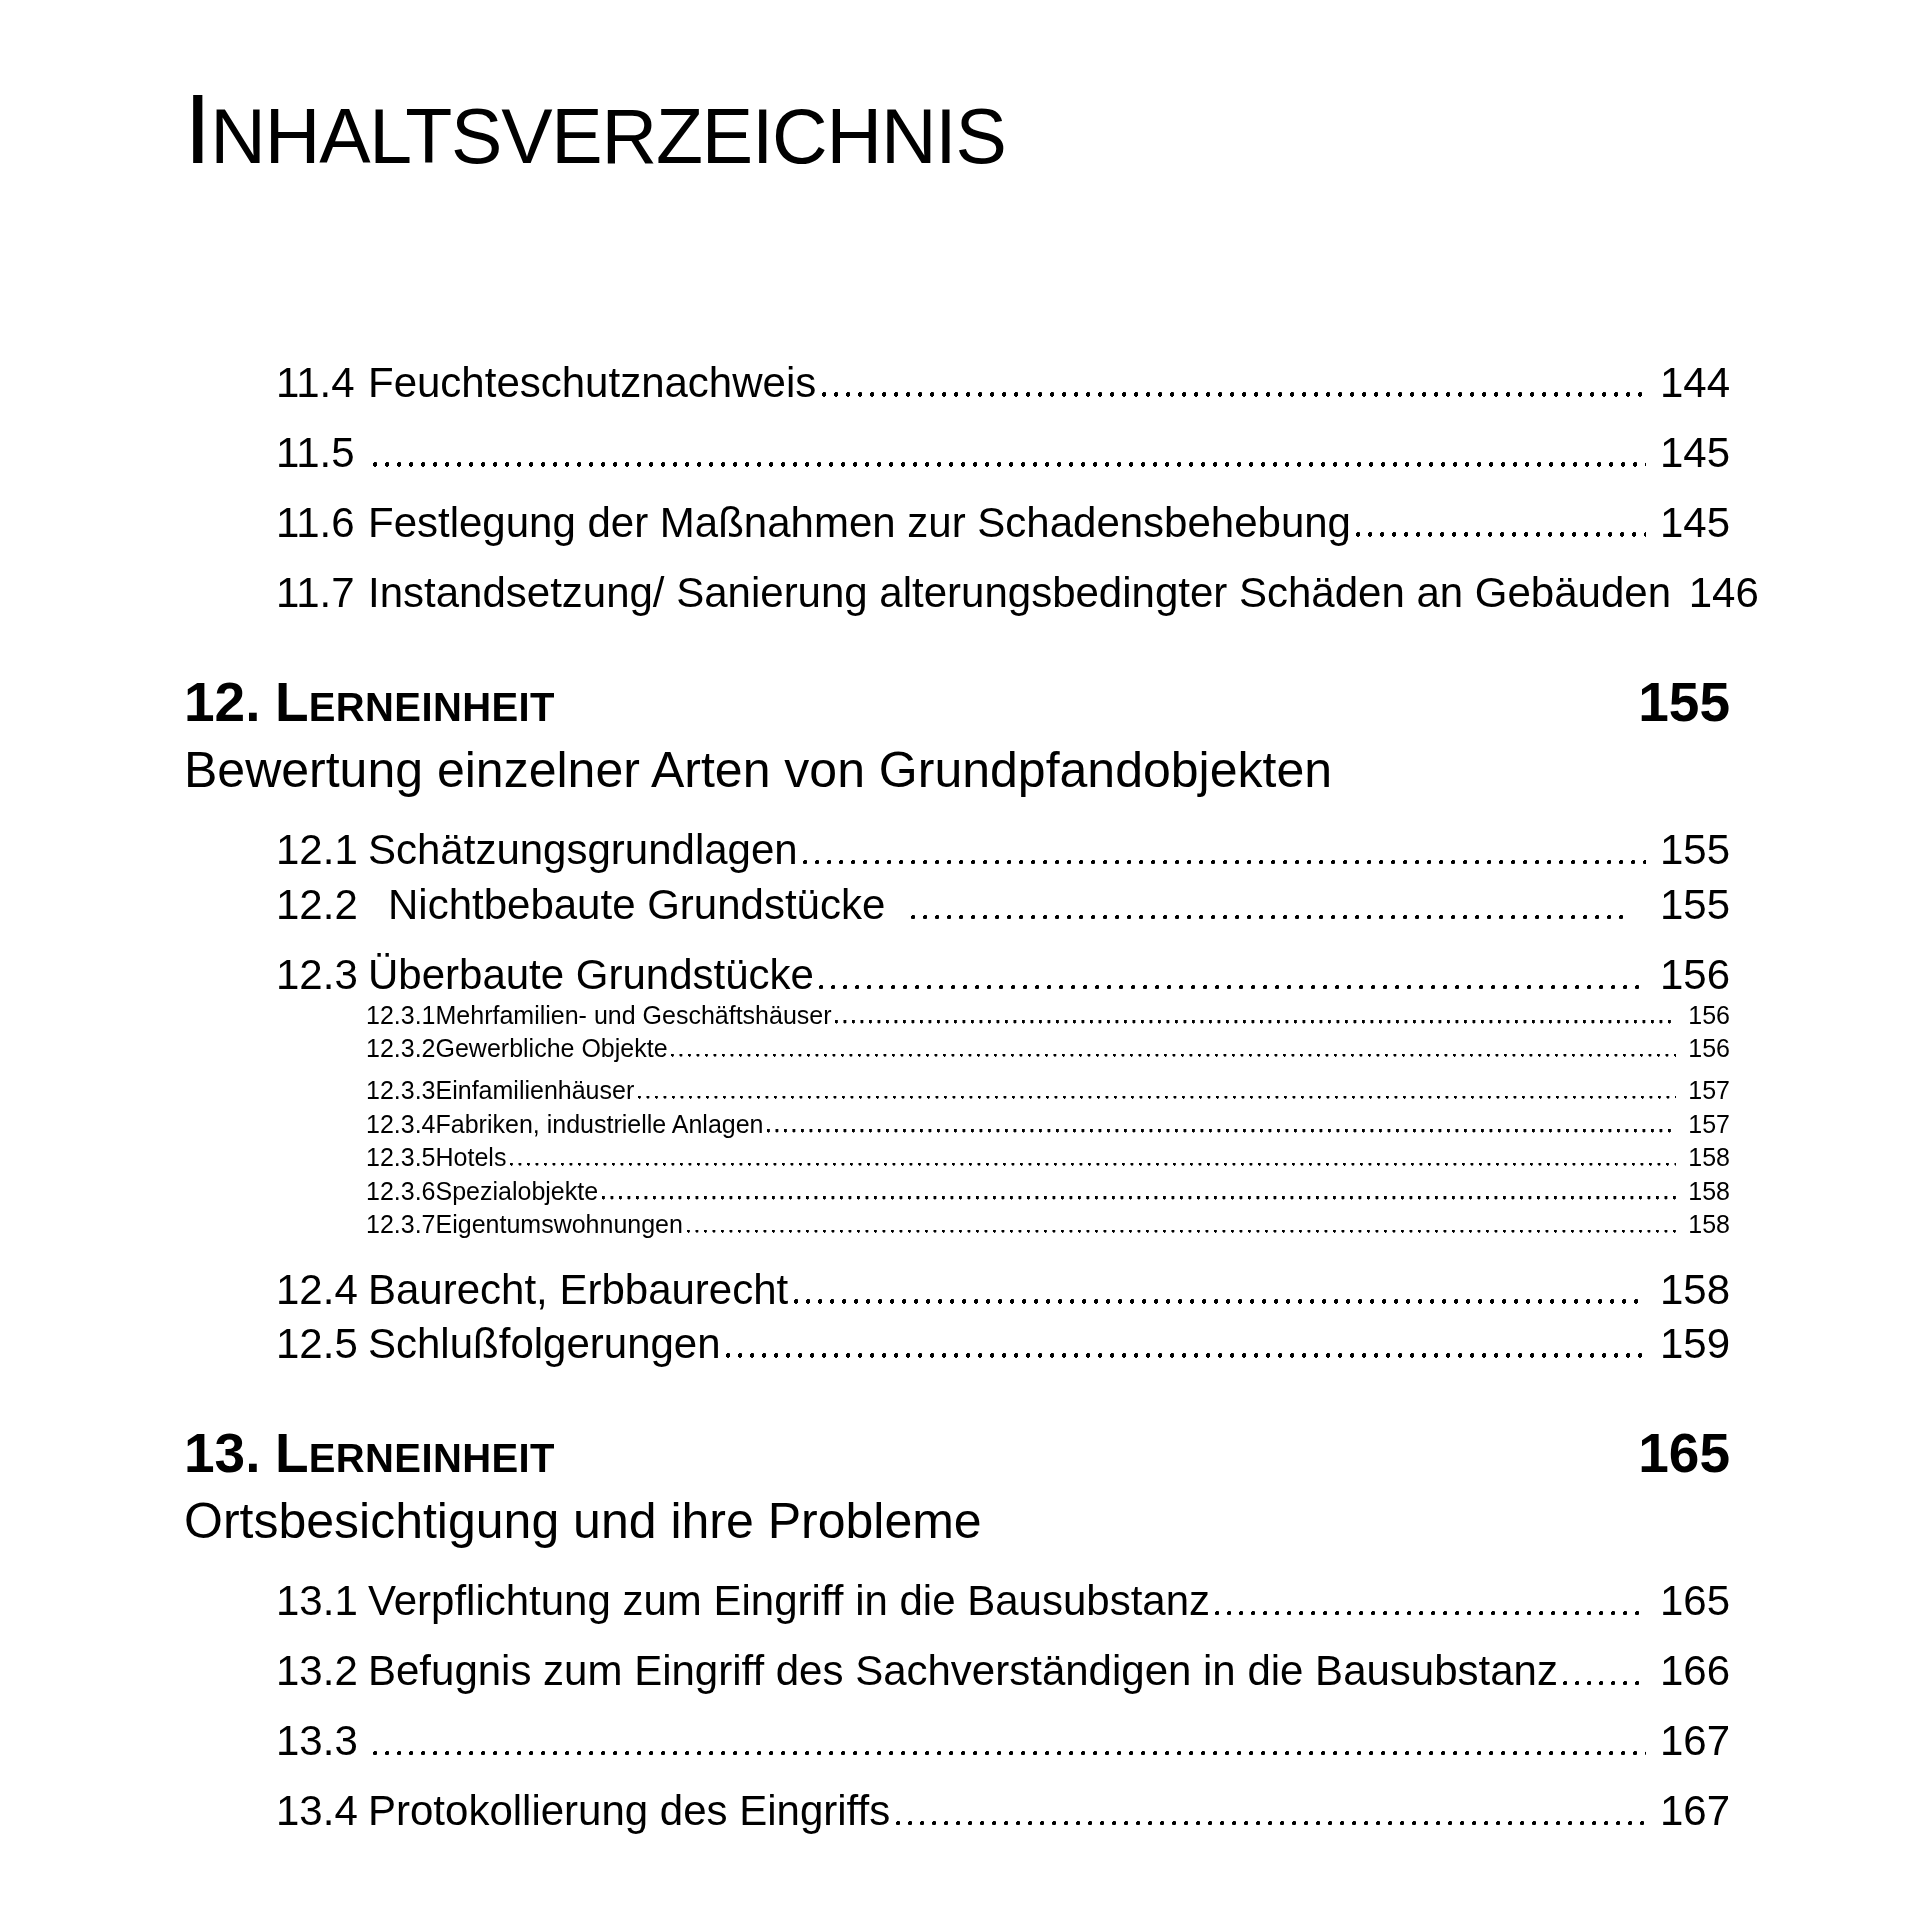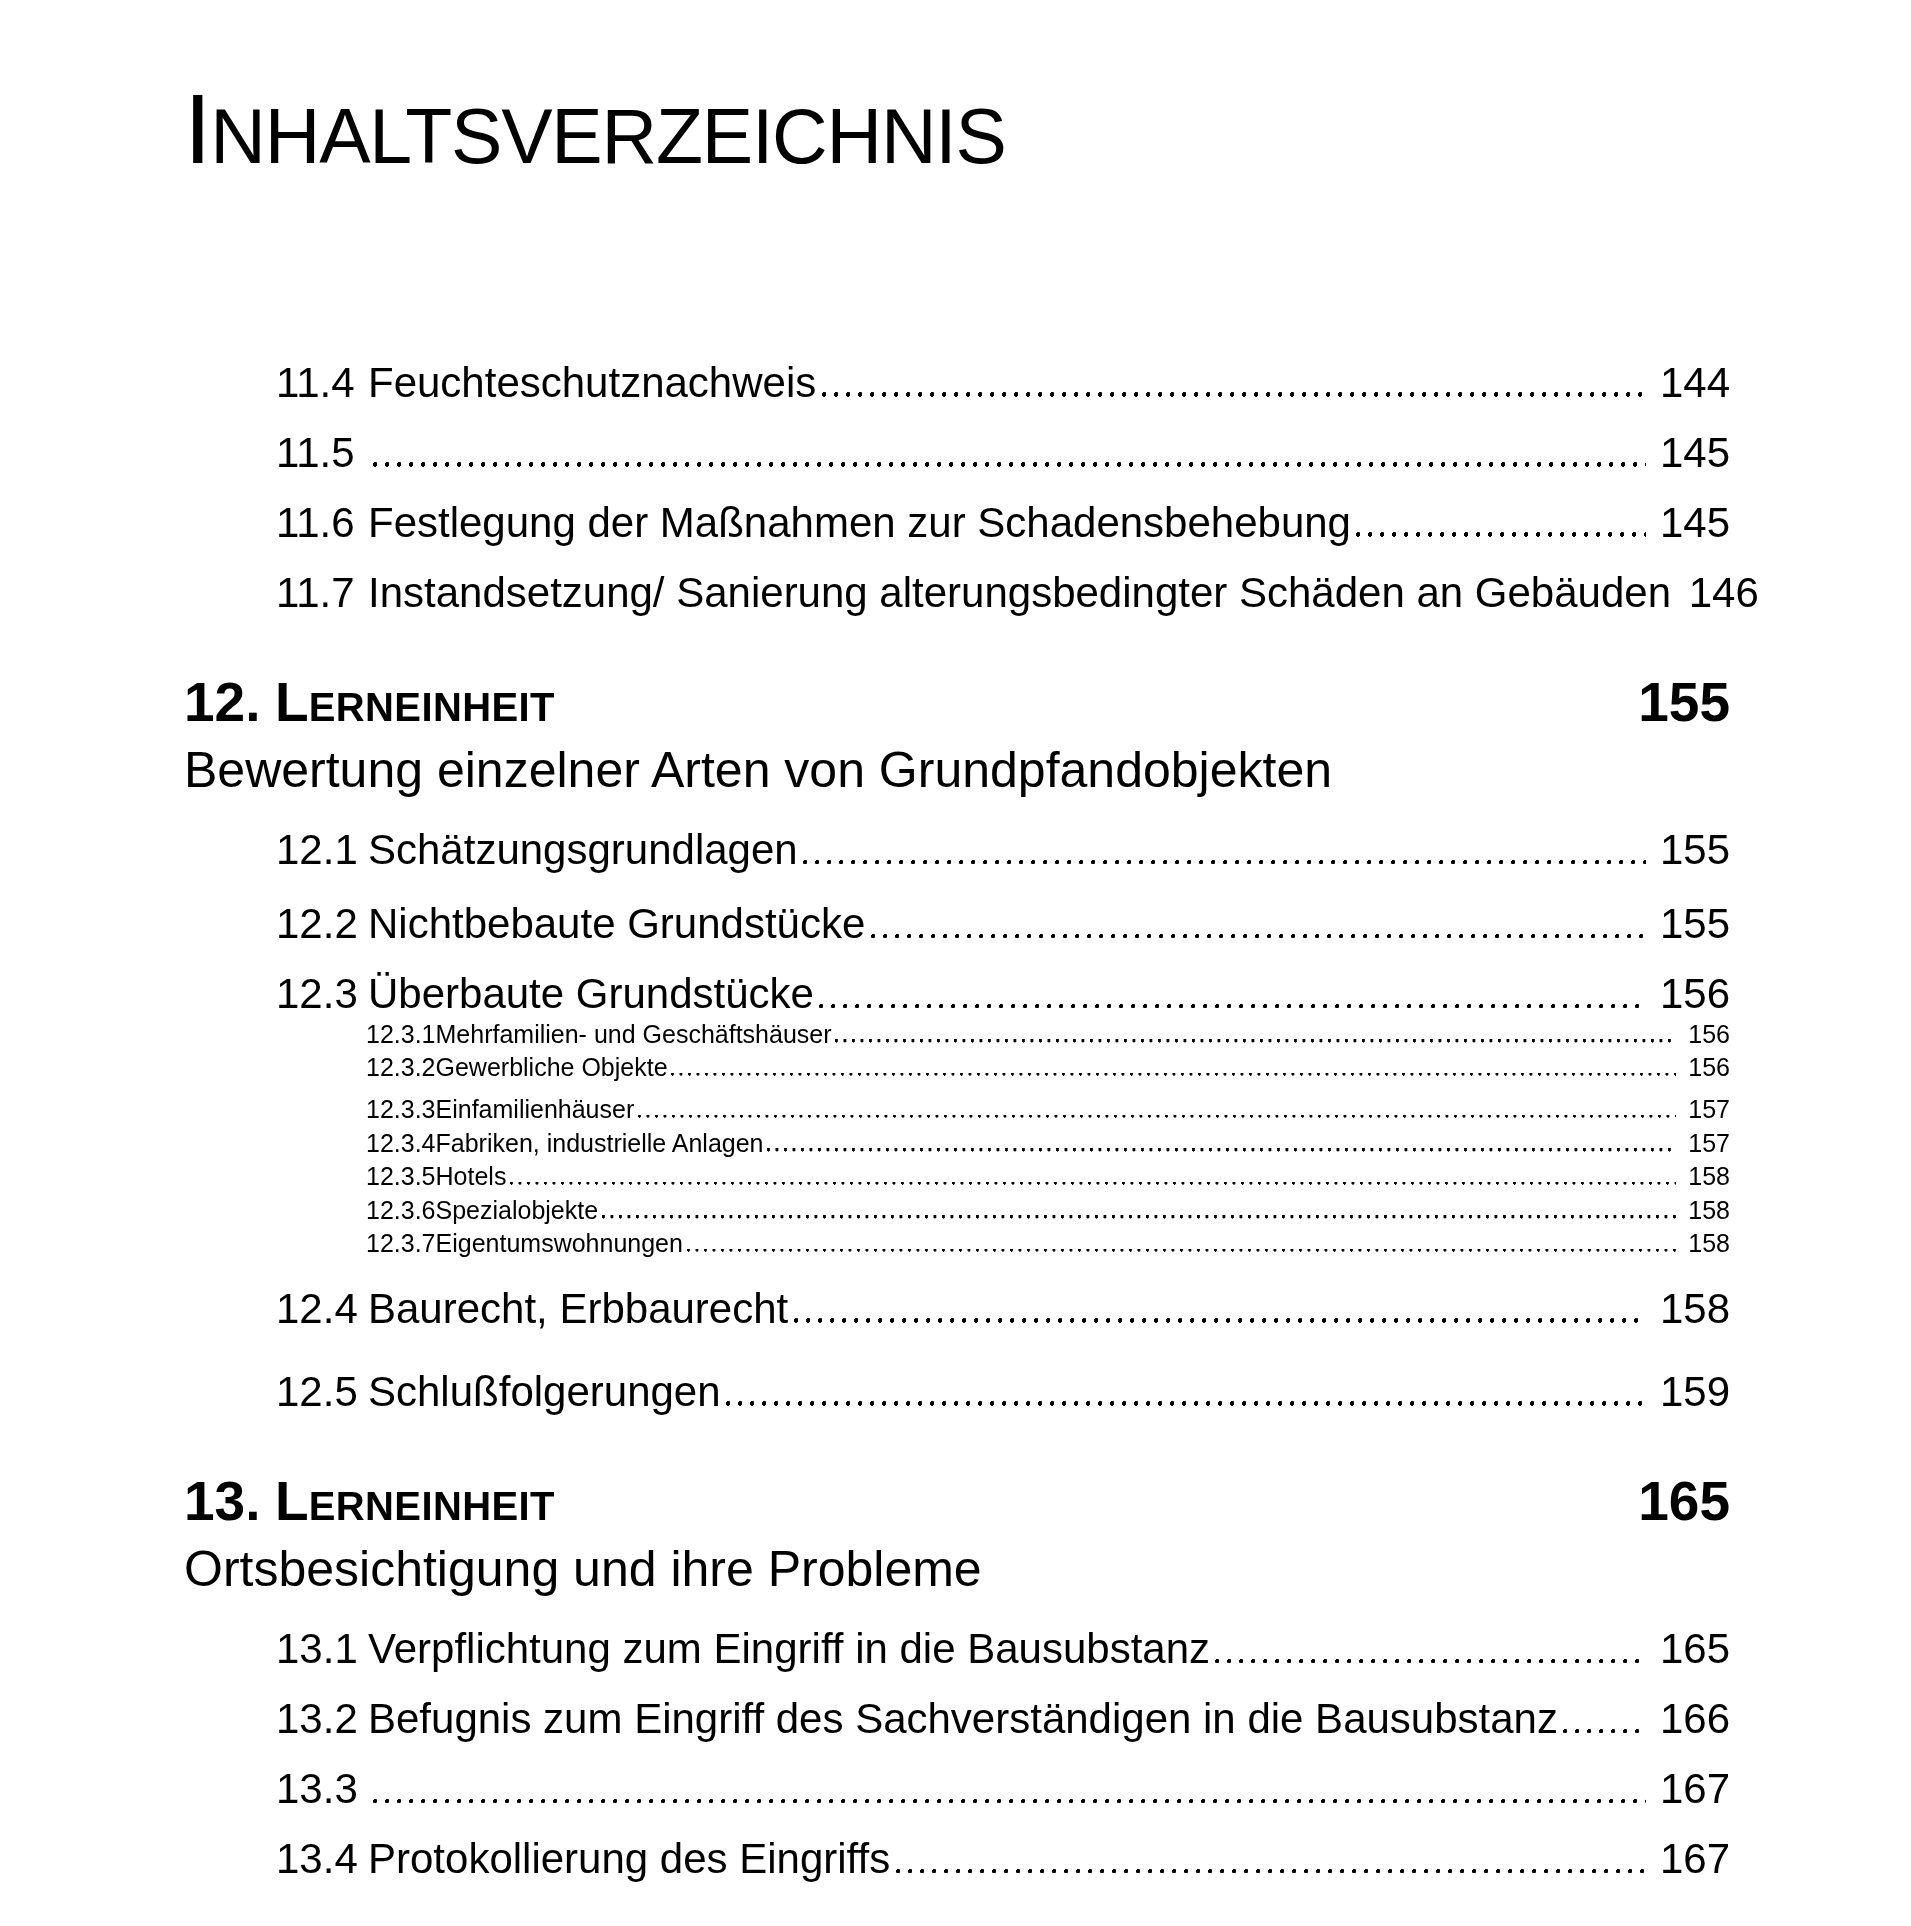--- a/index.html
+++ b/index.html
@@ -89,21 +89,21 @@
           <span class="pg">155</span>
         </div>
         <div class="head-sub">Bewertung einzelner Arten von Grundpfandobjekten</div>
       </div>
       <div class="row row-l1" style="margin-top: 34px;">
         <span class="num">12.1</span>
         <span class="t">Schätzungsgrundlagen</span>
         <span class="leader"></span>
         <span class="pg">155</span>
       </div>
-      <div class="row row-l1" style="margin-top: 32px;">
+      <div class="row row-l1" style="margin-top: 13px; gap: 20px;">
         <span class="num">12.2</span>
         <span class="t">Nichtbebaute Grundstücke</span>
         <span class="leader"></span>
         <span class="pg">155</span>
       </div>
       <div class="row row-l1" style="margin-top: 28px;">
         <span class="num">12.3</span>
         <span class="t">Überbaute Grundstücke</span>
         <span class="leader"></span>
         <span class="pg">156</span>
@@ -149,21 +149,21 @@
         <span class="t">Eigentumswohnungen</span>
         <span class="leader"></span>
         <span class="pg">158</span>
       </div>
       <div class="row row-l1" style="margin-top: 32px;">
         <span class="num">12.4</span>
         <span class="t">Baurecht, Erbbaurecht</span>
         <span class="leader"></span>
         <span class="pg">158</span>
       </div>
-      <div class="row row-l1" style="margin-top: 41px; justify-content: space-between;">
+      <div class="row row-l1" style="margin-top: 12px; justify-content: space-between;">
         <span class="num">12.5</span>
         <span class="t">Schlußfolgerungen</span>
         <span class="leader"></span>
         <span class="pg">159</span>
       </div>
       <div class="head-block" style="margin-top: 61px;">
         <div class="head-row">
           <span class="hnum">13.</span>
           <span><span>L</span><span class="sc">ERNEINHEIT</span></span>
           <span class="spacer"></span>

